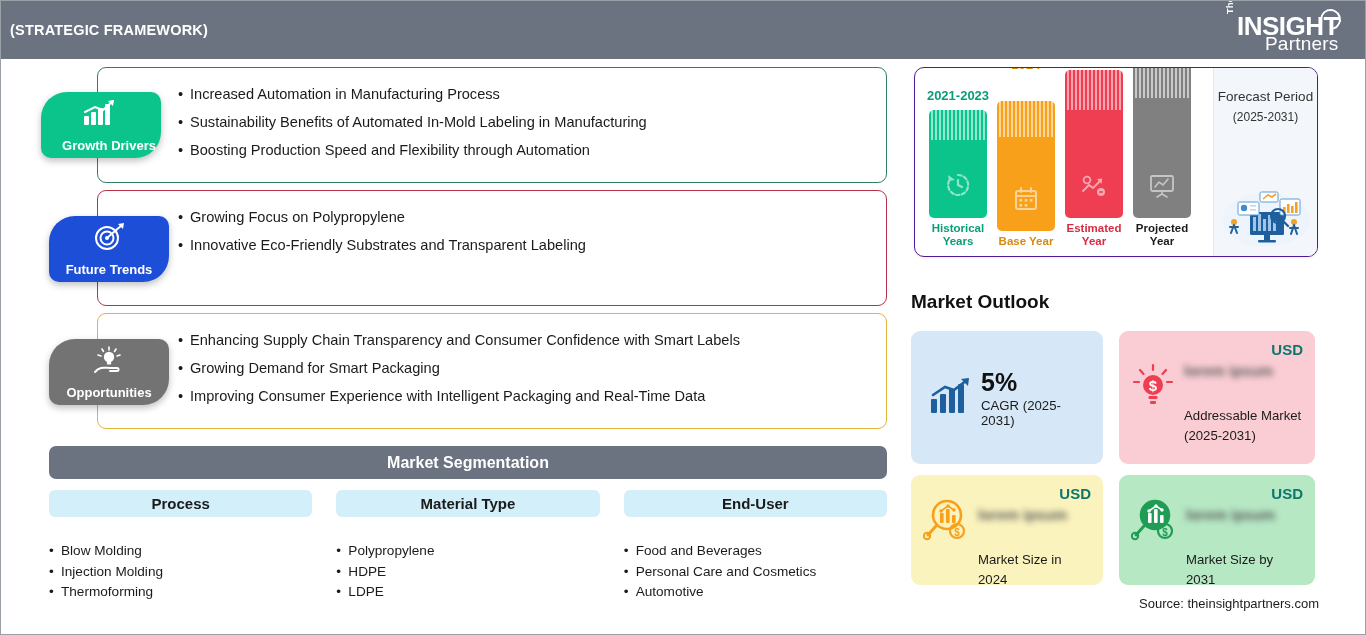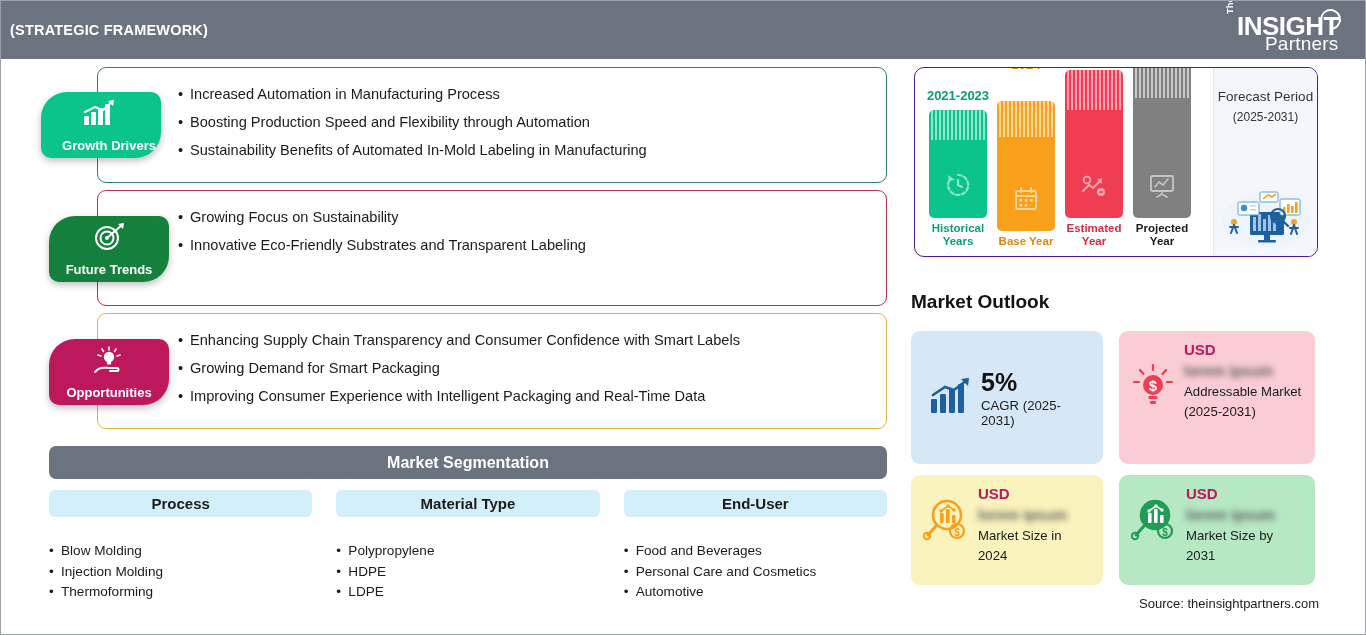--- a/index.html
+++ b/index.html
@@ -103,22 +103,22 @@
     align-items: center; justify-content: flex-end;
     padding-bottom: 5px;
     z-index: 4;
   }
   .badge-label {
     color: #fff; font-size: 13px; font-weight: bold;
     white-space: nowrap; line-height: 14px;
   }
   .badge-icon { position: absolute; top: 7px; left: 50%; transform: translateX(-50%); }
   .badge.green  { background: #0bc48c; }
-  .badge.red    { background: #15803d; }
-  .badge.yellow { background: #be185d; }
+  .badge.red    { background: #1d4ed8; }
+  .badge.yellow { background: #737373; }
 
   
   .seg-header {
     position: absolute; left: 48px; top: 387px;
     width: 838px; height: 33px;
     background: #6b7280; border-radius: 7px;
     color: #fff; font-size: 16px; font-weight: bold;
     display: flex; align-items: center; justify-content: center;
   }
   .seg-cols {
@@ -195,29 +195,29 @@
     border-radius: 9px;
     padding: 10px 12px;
   }
   .ocard.c1 { left: 10px;  top: 272px; width: 192px; height: 133px; background: #d6e8f7; }
   .ocard.c2 { left: 218px; top: 272px; width: 196px; height: 133px; background: #f9cdd3; }
   .ocard.c3 { left: 10px;  top: 416px; width: 192px; height: 110px; background: #faf3bd; }
   .ocard.c4 { left: 218px; top: 416px; width: 196px; height: 110px; background: #b6e8c4; }
 
   .ocard-row { display: flex; align-items: flex-start; gap: 9px; height: 100%; }
   .ocard-body { flex: 1; }
-  .ocard-cur { font-size: 15px; font-weight: bold; color: #be185d; }
+  .ocard-cur { font-size: 15px; font-weight: bold; color: #0f766e; text-align: right; }
   .ocard-blur {
     display: inline-block;
     margin: 4px 0 3px;
     font-size: 15px; font-weight: bold; color: #5a5a5a;
     filter: blur(3.4px);
     white-space: nowrap;
   }
-  .ocard-label { font-size: 13.2px; color: #1b1b1b; line-height: 20px; }
+  .ocard-label { font-size: 13.2px; color: #1b1b1b; line-height: 20px; margin-top: 24px; }
   .ocard-big { font-size: 25px; font-weight: bold; color: #111; line-height: 28px; }
   .ocard-sub { font-size: 13.2px; color: #1b1b1b; margin-top: 2px; }
   .c1-row { display: flex; align-items: center; gap: 8px; height: 100%; padding-left: 6px; }
 
   .source {
     position: absolute; right: 48px; top: 537px;
     font-size: 13px; color: #1b1b1b; white-space: nowrap;
   }
 </style>
 </head>
@@ -233,41 +233,41 @@
       <div class="logo-partners">Partners</div>
       <div class="logo-arc"></div>
     </div>
   </div>
 
   <div class="left">
 
     <div class="panel green" style="top:8px;height:116px;">
       <ul class="panel-list">
         <li>Increased Automation in Manufacturing Process</li>
+        <li>Sustainability Benefits of Automated In-Mold Labeling in Manufacturing</li>
         <li>Boosting Production Speed and Flexibility through Automation</li>
-        <li>Sustainability Benefits of Automated In-Mold Labeling in Manufacturing</li>
       </ul>
     </div>
     <div class="badge green" style="left:40px;top:33px;padding-left:16px;">
       <span class="badge-icon">
         <svg width="38" height="28" viewBox="0 0 38 28">
           <rect x="2" y="17" width="5" height="9" rx="1" fill="#fff"></rect>
           <rect x="9" y="13" width="5" height="13" rx="1" fill="#fff"></rect>
           <rect x="16" y="9" width="5" height="17" rx="1" fill="#fff"></rect>
           <rect x="23" y="5" width="5" height="21" rx="1" fill="#fff"></rect>
           <path d="M3 13 L13 8 L21 11 L31 2" stroke="#fff" stroke-width="2" fill="none" stroke-linecap="round"></path>
           <path d="M26 2 L32 1 L31 7 Z" fill="#fff"></path>
         </svg>
       </span>
       <span class="badge-label">Growth Drivers</span>
     </div>
 
     <div class="panel red" style="top:131px;height:116px;">
       <ul class="panel-list">
-        <li>Growing Focus on Sustainability</li>
+        <li>Growing Focus on Polypropylene</li>
         <li>Innovative Eco-Friendly Substrates and Transparent Labeling</li>
       </ul>
     </div>
     <div class="badge red" style="left:48px;top:157px;">
       <span class="badge-icon">
         <svg width="34" height="28" viewBox="0 0 34 28">
           <circle cx="15" cy="15" r="11" fill="none" stroke="#fff" stroke-width="2"></circle>
           <circle cx="15" cy="15" r="6.5" fill="none" stroke="#fff" stroke-width="2"></circle>
           <circle cx="15" cy="15" r="2" fill="#fff"></circle>
           <path d="M15 15 L30 2" stroke="#fff" stroke-width="2" stroke-linecap="round"></path>

